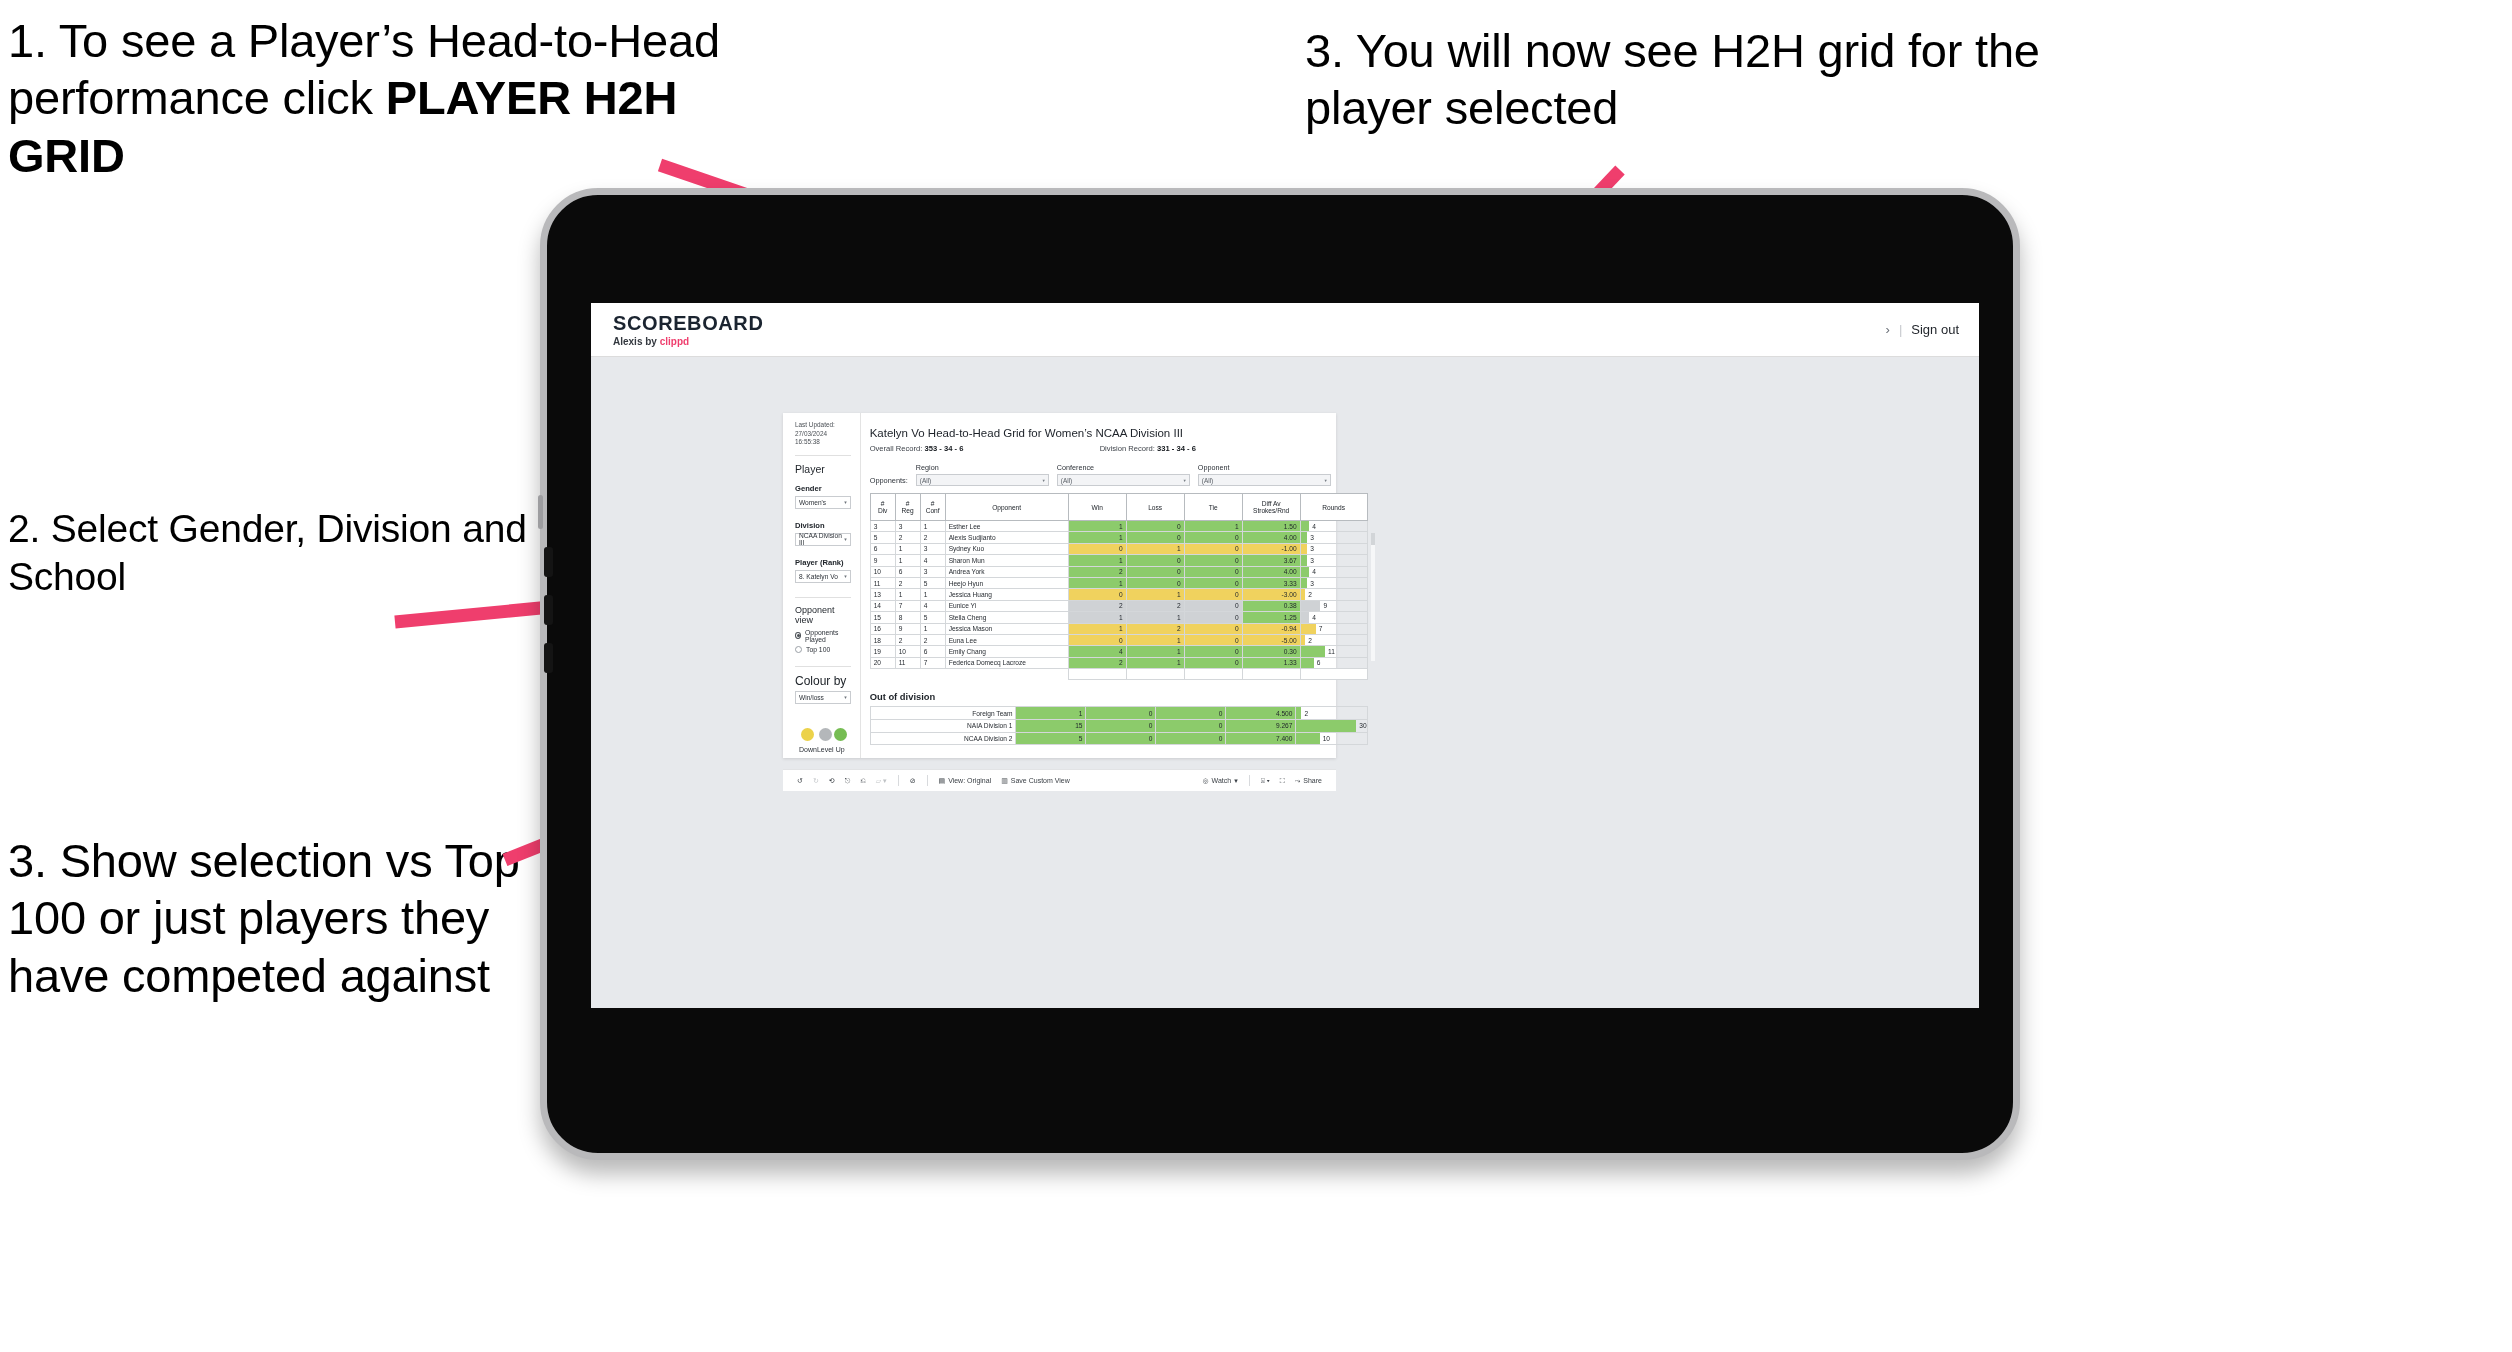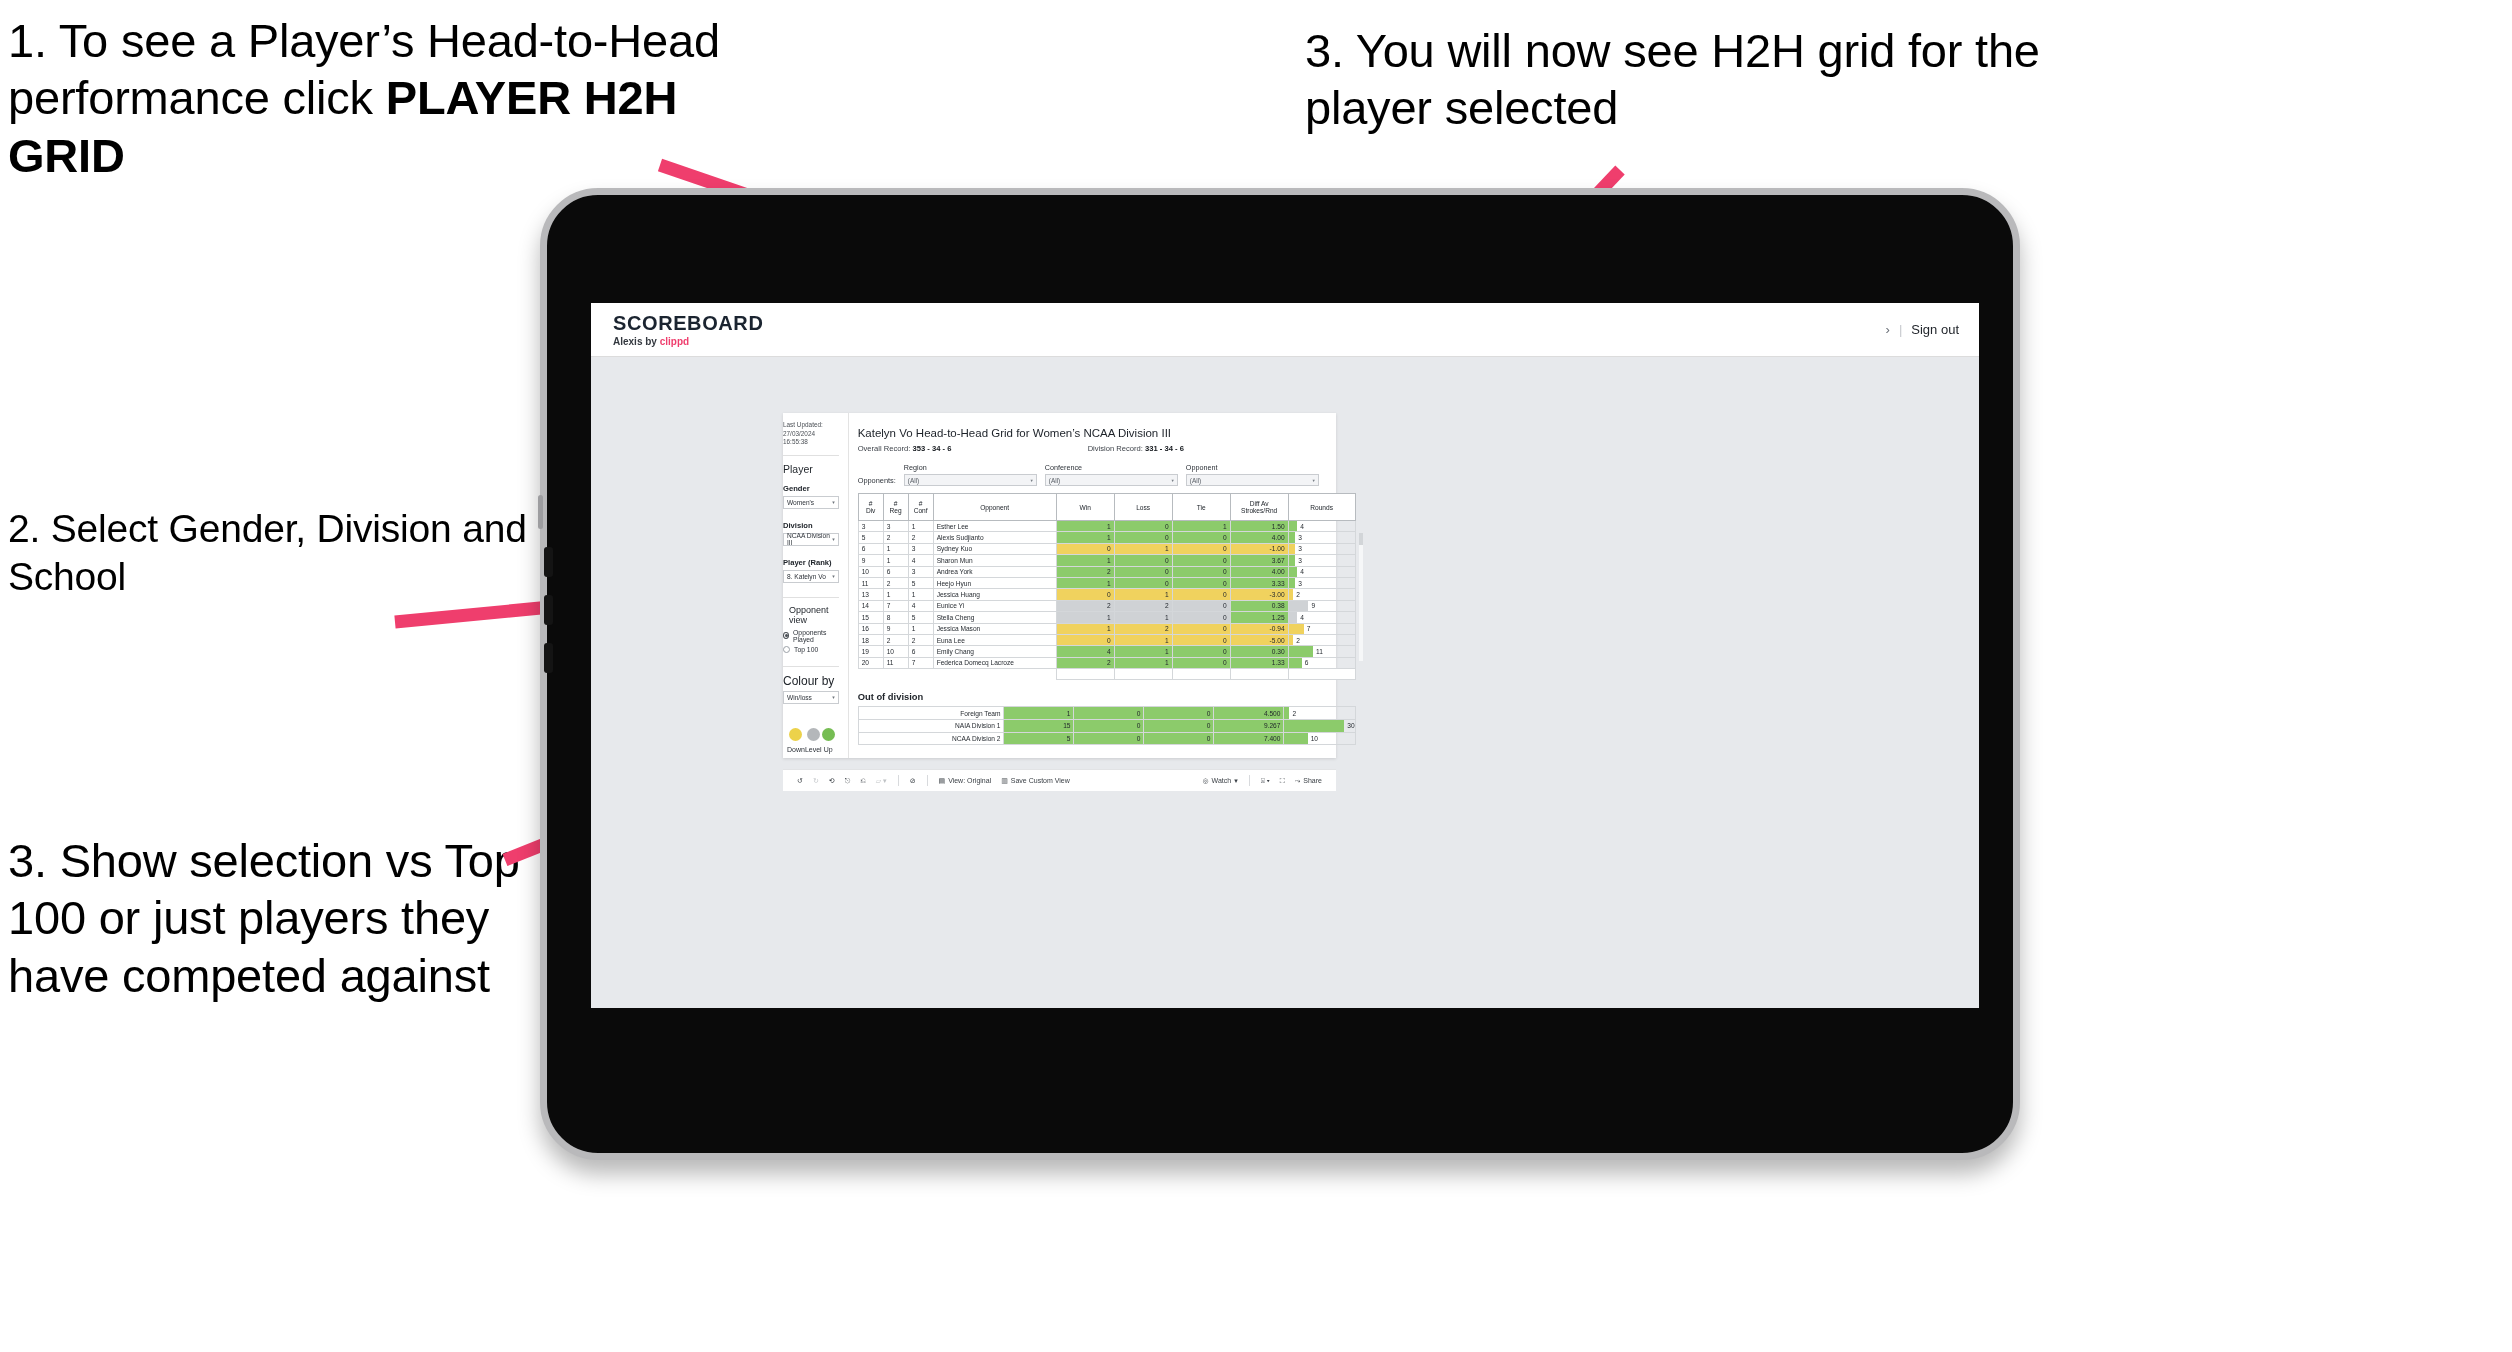--- a/index.html
+++ b/index.html
@@ -61,32 +61,32 @@
   .subnav .sitem.active{color:#ef3e6d;}
 
   
   .canvas{position:relative;height:618px;background:#e7e9ec;}
   .sheet{
     position:absolute;left:192px;top:56px;width:553px;height:345px;
     background:#fff;box-shadow:0 1px 3px rgba(0,0,0,.12);
     display:flex;
   }
   
-  .fpane{width:91px;border-right:1px solid #e3e3e3;padding:8px 9px 0 0;box-sizing:border-box;}
+  .fpane{width:91px;border-right:1px solid #e3e3e3;padding:8px 9px 0 12px;box-sizing:border-box;}
   .upd{font-size:6.4px;color:#4a4f55;line-height:1.35;}
   .hr{height:1px;background:#e0e0e0;margin:8px 0 7px;}
   .fpane h3{margin:0 0 9px;font-size:10.5px;font-weight:400;color:#1d2228;}
   .flabel{font-size:7.6px;font-weight:700;color:#20252b;margin-bottom:3px;}
   .fsel{
     height:11px;border:1px solid #c9ccd0;background:#fff;
     display:flex;align-items:center;justify-content:space-between;
     padding:0 3px;font-size:6.6px;color:#2c3views;color:#2c3138;margin-bottom:12px;
   }
   .fsel .cv{font-size:5px;color:#6f757c;}
-  .opt-h{font-size:9px;color:#1d2228;margin:0 6px 4px;font-weight:400;}
+  .opt-h{font-size:9px;color:#1d2228;margin:0 0 4px;font-weight:400;}
   .radio{display:flex;align-items:center;gap:4px;font-size:6.8px;color:#2b3037;margin-bottom:3px;}
   .rdot{width:7px;height:7px;border-radius:50%;border:1px solid #9aa0a6;box-sizing:border-box;display:flex;align-items:center;justify-content:center;}
   .rdot.on{border-color:#4a4f55;}
   .rdot.on::after{content:"";width:3px;height:3px;border-radius:50%;background:#4a4f55;}
   .legend{display:flex;justify-content:space-between;padding:0 4px;margin-top:24px;}
   .legend .li{text-align:center;}
   .legend .dot{width:13px;height:13px;border-radius:50%;margin:0 auto 5px;}
   .legend .lt{font-size:7px;color:#2b3037;}
 
   

